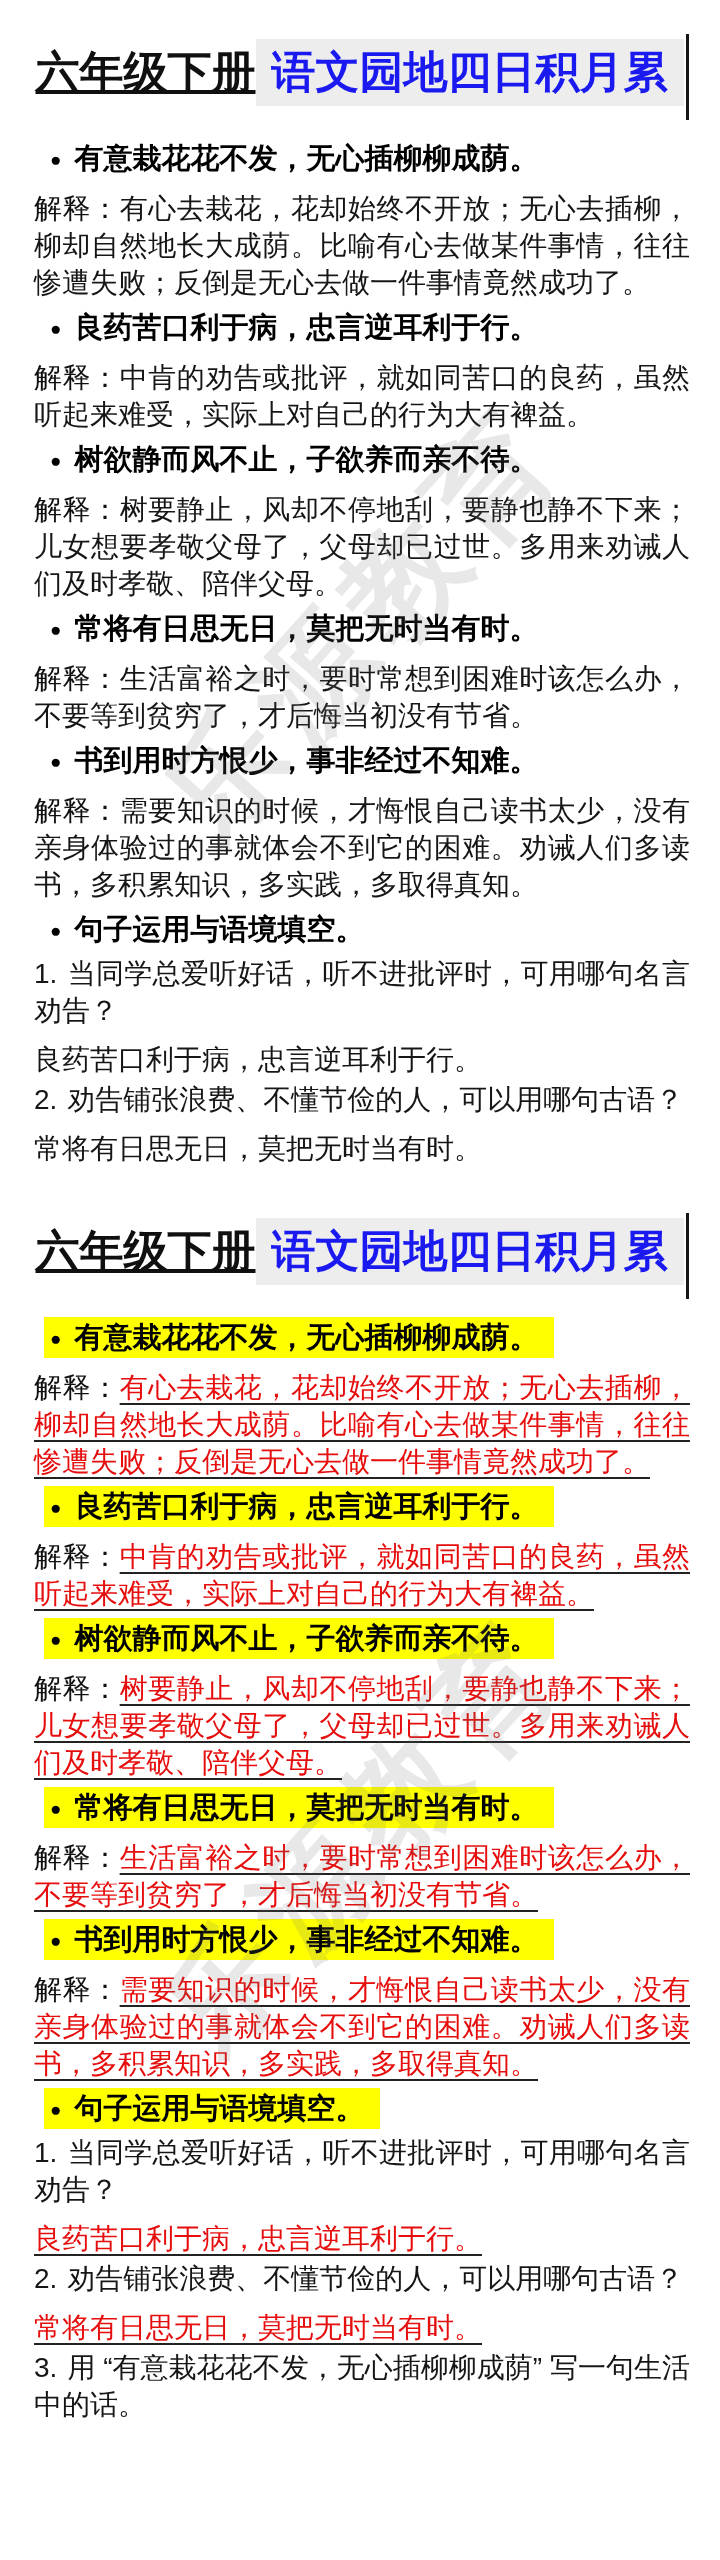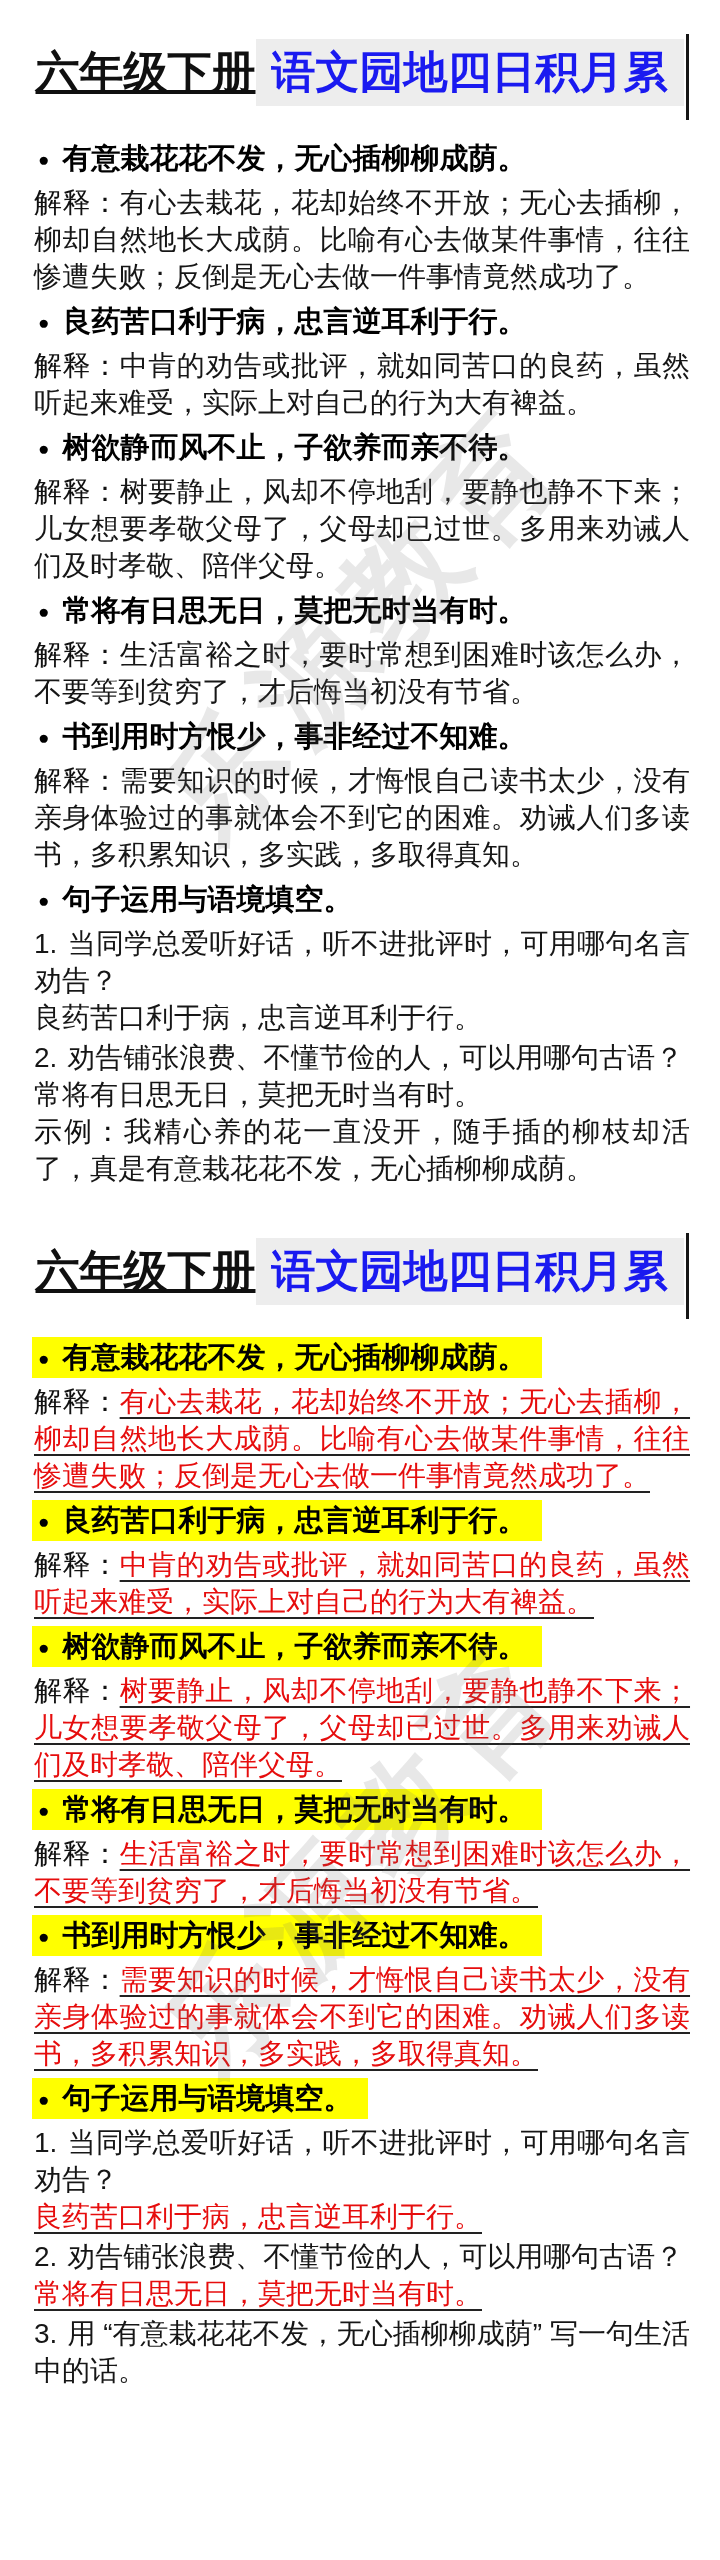--- a/index.html
+++ b/index.html
@@ -21,29 +21,29 @@
   h1.title{
     font-family:"Liberation Serif",serif;font-weight:bold;
     font-size:44px;line-height:1.15;text-align:center;
     margin:0 0 20px 0;white-space:nowrap;color:#101010;
   }
   .t-black{color:#101010;text-decoration:underline;}
   .t-blue{color:var(--accent-blue);background:var(--title-bg);padding:9px 16px;}
   .caret{display:inline-block;width:3px;height:86px;background:#161616;vertical-align:middle;margin-left:2px;}
   .bullet-line{
     font-family:"Liberation Sans",sans-serif;font-weight:bold;
-    font-size:29px;line-height:37px;margin:8px 0 6px 4px;color:#000;
+    font-size:29px;line-height:37px;margin:8px 0 6px 16px;color:#000;
   }
   .hl{background:var(--highlight-yellow);padding:4px 16px 5px 6px;margin-left:-6px;}
   .plain-h{padding:4px 0;}
   .dot{font-size:19px;margin-right:13px;vertical-align:2px;}
   .expl,.question,.answer{
     font-size:28px;line-height:37px;margin:0;text-align:justify;color:#161616;
   }
-  .expl,.answer{font-family:"Liberation Serif",serif;}
+  .expl,.answer{font-family:"Liberation Serif",serif;margin-top:12px;}
   .question{font-family:"Liberation Sans",sans-serif;margin-top:3px;}
   .lab{font-family:"Liberation Sans",sans-serif;color:#101010;}
   .red{
     color:var(--answer-red);
     text-decoration:underline;
     text-decoration-color:#222222;
     text-decoration-thickness:2px;
     text-underline-offset:6px;
   }
   .qnum{margin-right:10px;}
@@ -71,21 +71,20 @@
         <p class="expl"><span class="lab">解释：</span><span class="kai">树要静止，风却不停地刮，要静也静不下来；儿女想要孝敬父母了，父母却已过世。多用来劝诫人们及时孝敬、陪伴父母。</span></p>
         <div class="bullet-line"><span class="plain-h"><span class="dot">●</span><span class="phrase">常将有日思无日，莫把无时当有时。</span></span></div>
         <p class="expl"><span class="lab">解释：</span><span class="kai">生活富裕之时，要时常想到困难时该怎么办，不要等到贫穷了，才后悔当初没有节省。</span></p>
         <div class="bullet-line"><span class="plain-h"><span class="dot">●</span><span class="phrase">书到用时方恨少，事非经过不知难。</span></span></div>
         <p class="expl"><span class="lab">解释：</span><span class="kai">需要知识的时候，才悔恨自己读书太少，没有亲身体验过的事就体会不到它的困难。劝诫人们多读书，多积累知识，多实践，多取得真知。</span></p>
         <div class="bullet-line"><span class="plain-h"><span class="dot">●</span><span class="phrase">句子运用与语境填空。</span></span></div>
         <p class="question"><span class="qnum">1.</span><span class="qtext">当同学总爱听好话，听不进批评时，可用哪句名言劝告？</span></p>
         <p class="answer"><span class="kai">良药苦口利于病，忠言逆耳利于行。</span></p>
         <p class="question"><span class="qnum">2.</span><span class="qtext">劝告铺张浪费、不懂节俭的人，可以用哪句古语？</span></p>
         <p class="answer"><span class="kai">常将有日思无日，莫把无时当有时。</span></p>
-        <p class="answer"><span class="lab">示例：</span><span class="kai">我精心养的花一直没开，随手插的柳枝却活了，真是有意栽花花不发，无心插柳柳成荫。</span></p>
       </div>
     <div class="watermark">乐源教育</div>
   </section>
 
   <section class="page" id="page-2">
     <h1 class="title"><span class="t-black">六年级下册</span><span class="t-blue">语文园地四日积月累</span><span class="caret"></span></h1>
     <div class="content" id="content-2">
         <div class="bullet-line"><span class="hl"><span class="dot">●</span><span class="phrase">有意栽花花不发，无心插柳柳成荫。</span></span></div>
         <p class="expl"><span class="lab">解释：</span><span class="kai red">有心去栽花，花却始终不开放；无心去插柳，柳却自然地长大成荫。比喻有心去做某件事情，往往惨遭失败；反倒是无心去做一件事情竟然成功了。</span></p>
         <div class="bullet-line"><span class="hl"><span class="dot">●</span><span class="phrase">良药苦口利于病，忠言逆耳利于行。</span></span></div>

